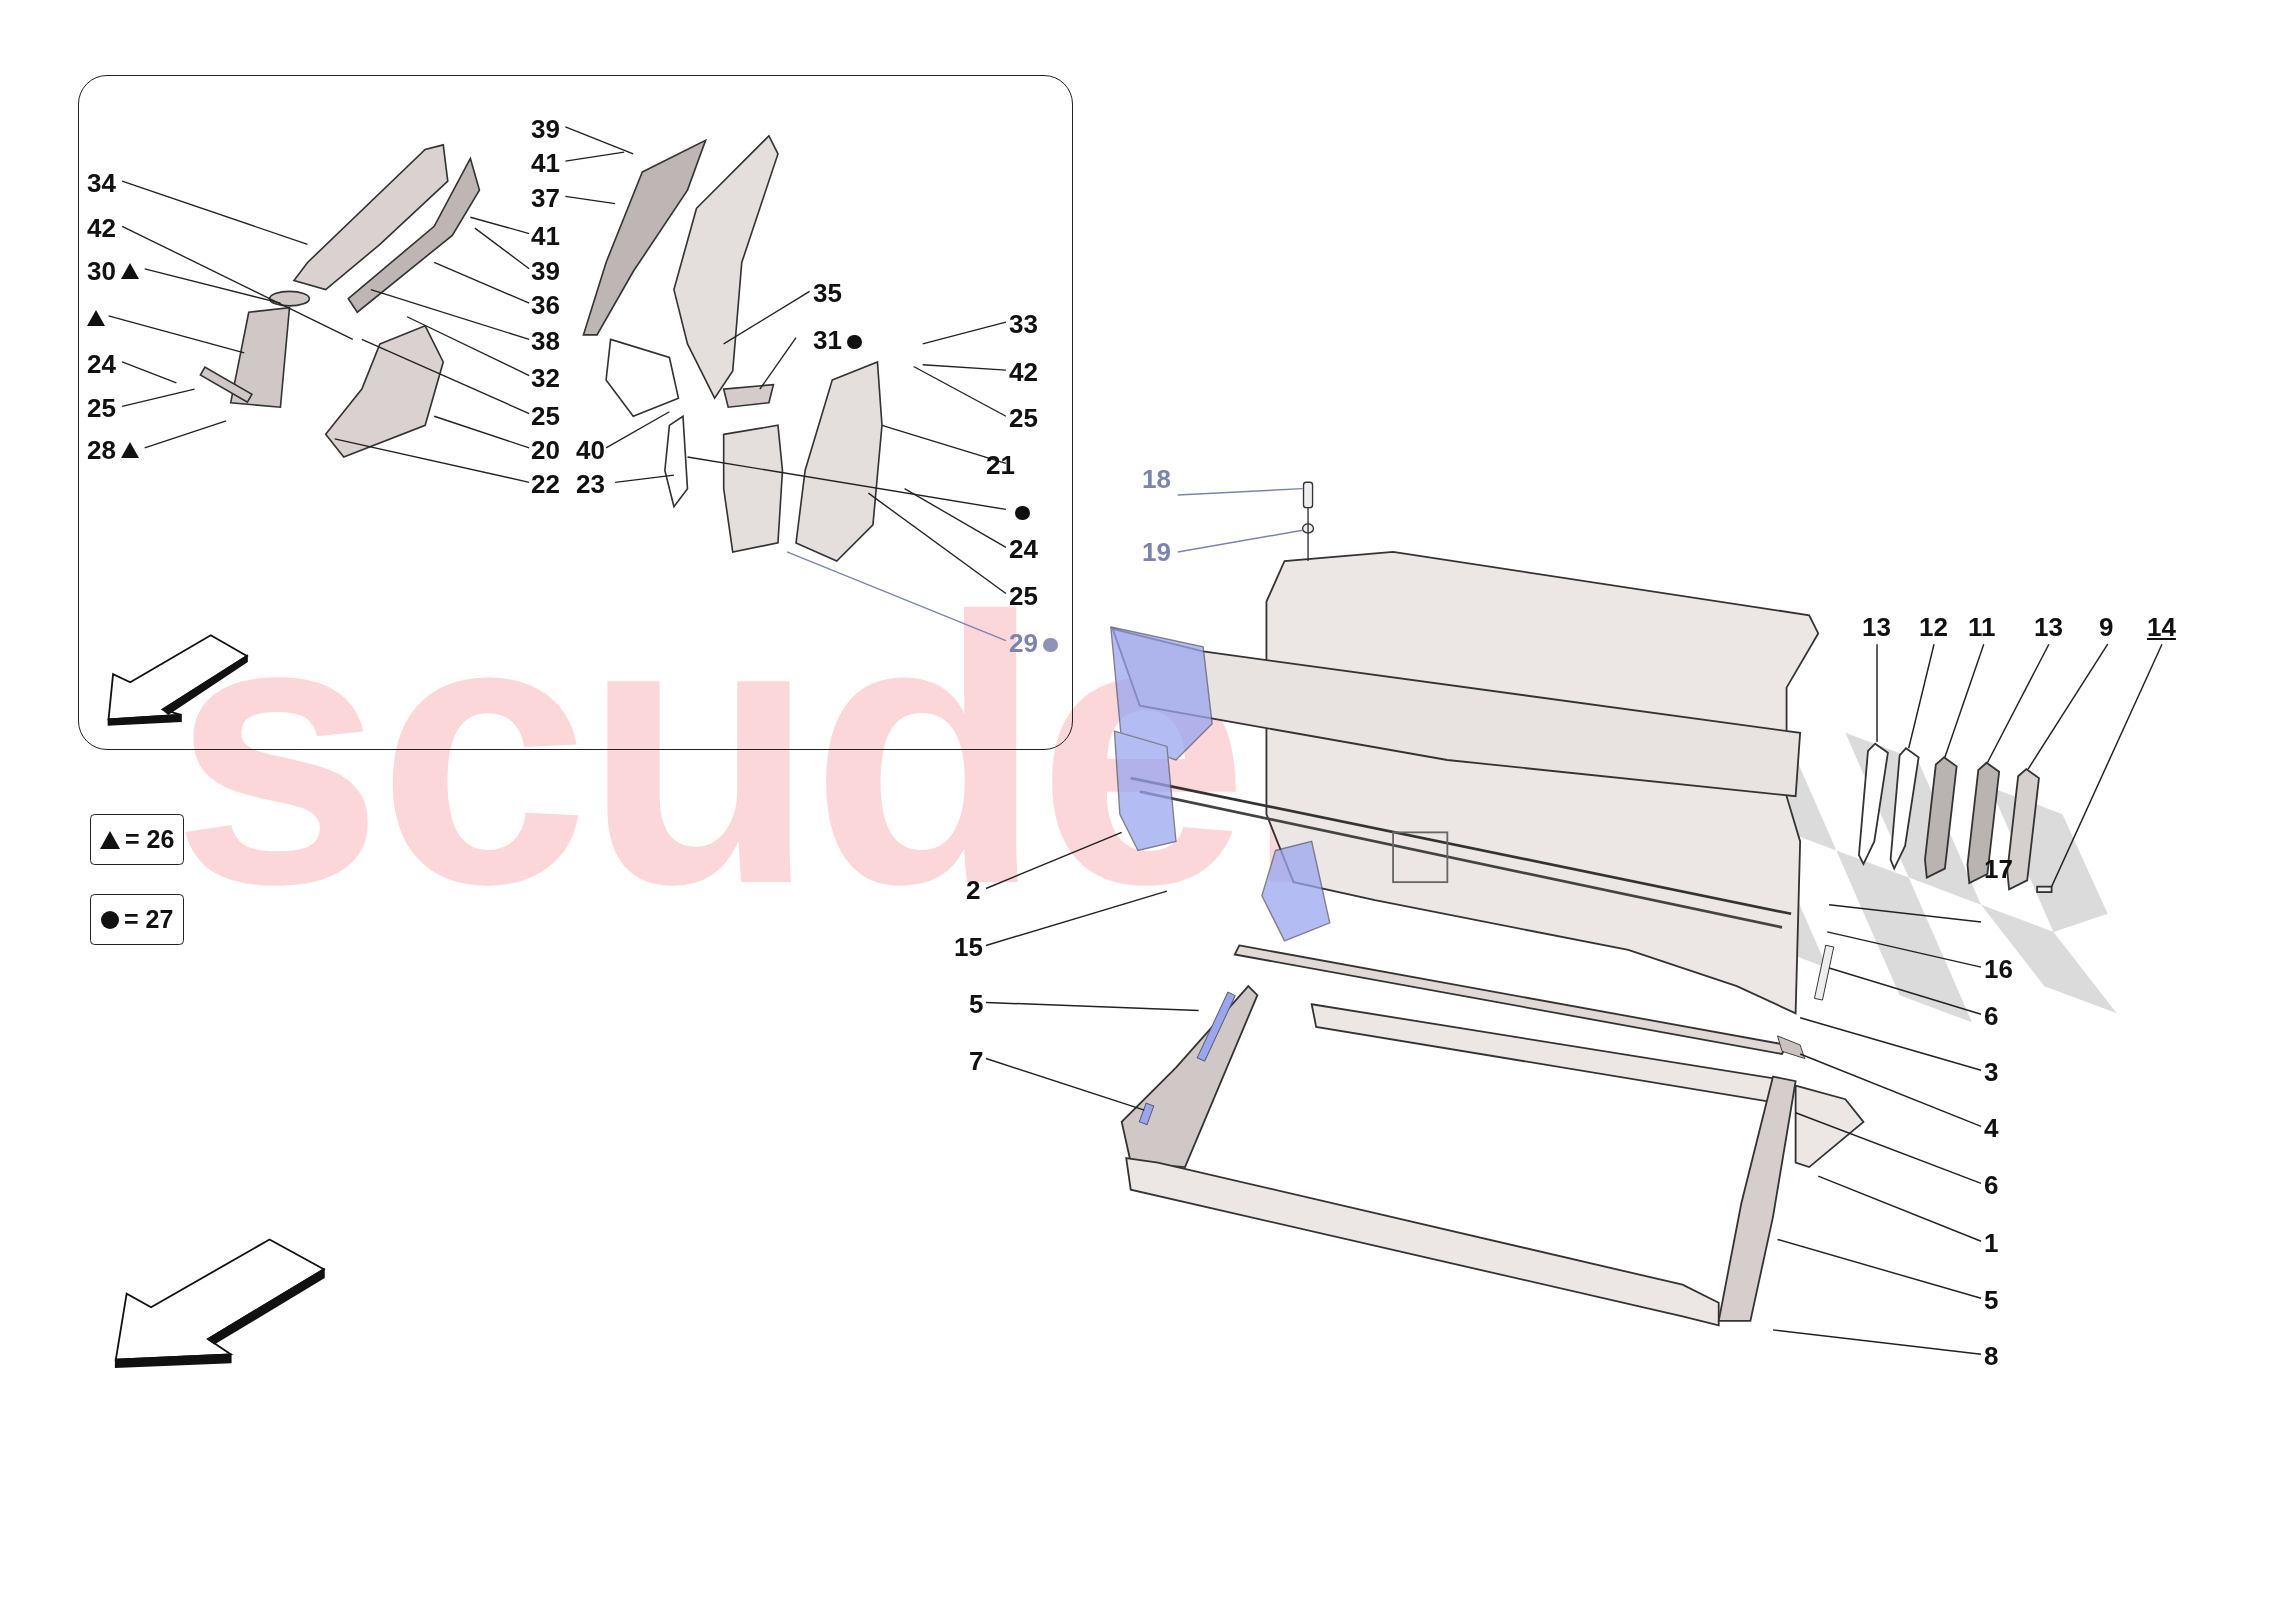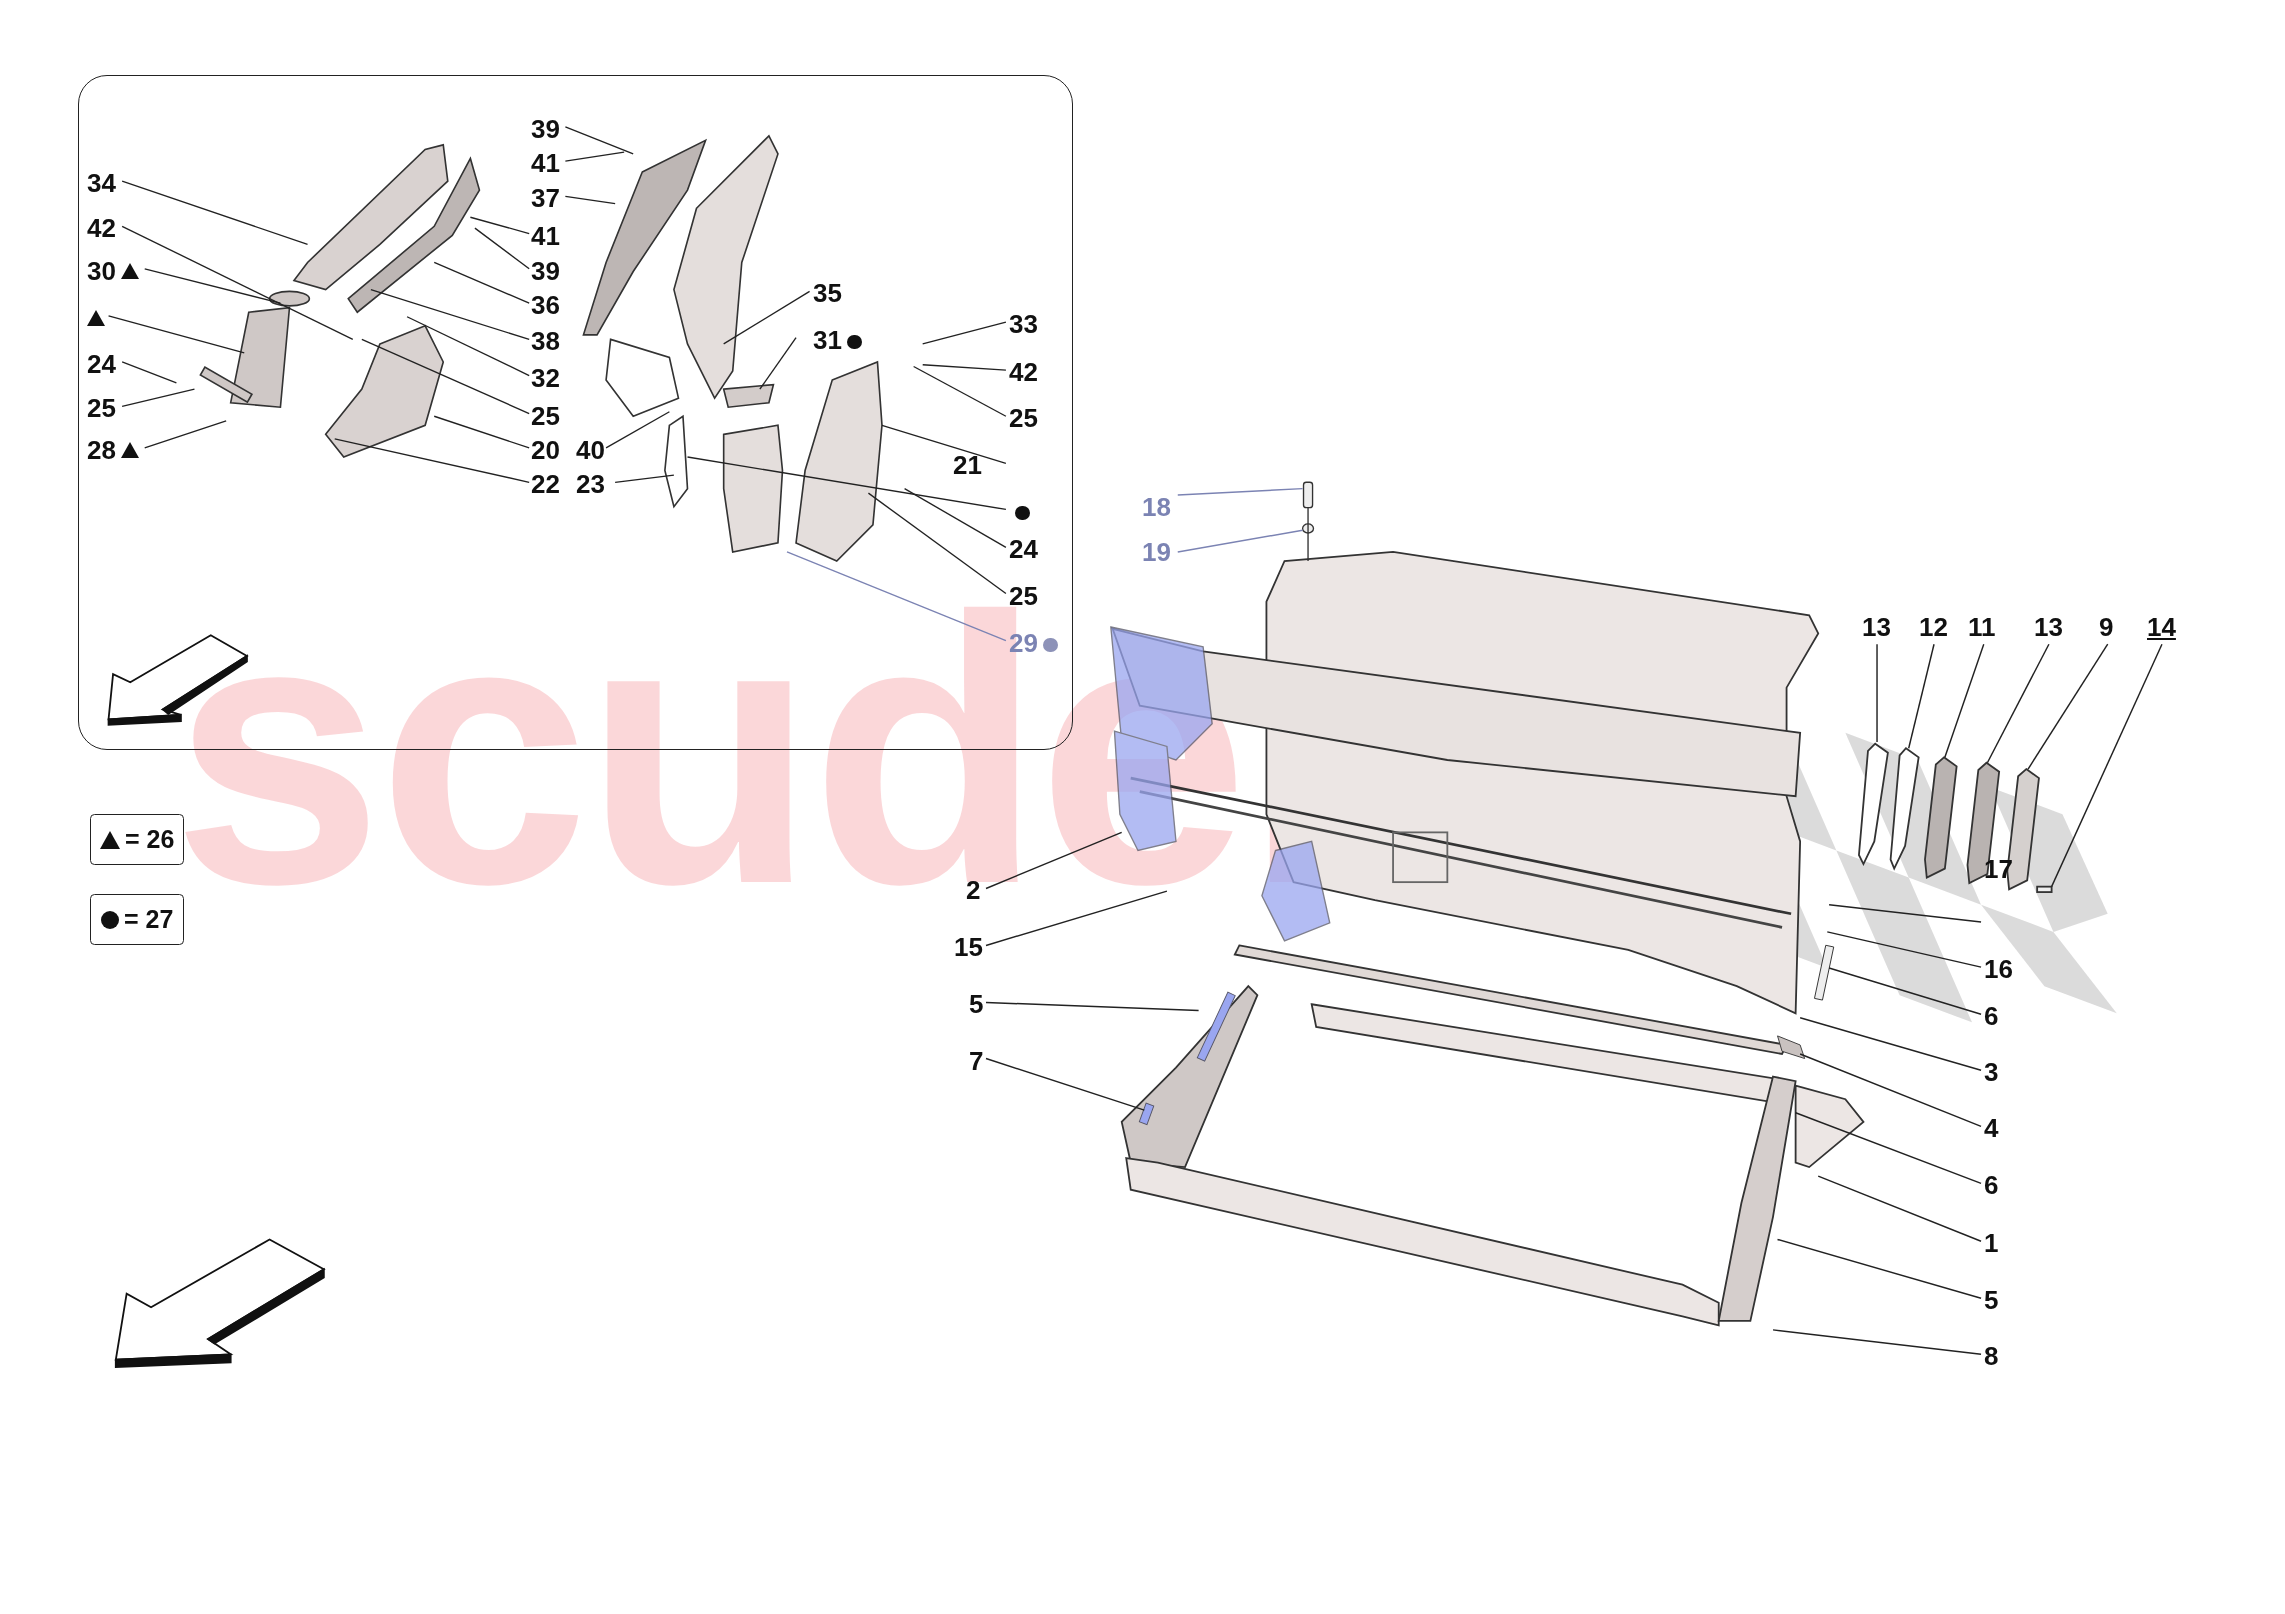--- a/index.html
+++ b/index.html
@@ -208,29 +208,29 @@
       <div class="lbl" style="left: 531px; top: 403px;"><span>25</span></div>
       <div class="lbl" style="left: 531px; top: 437px;"><span>20</span></div>
       <div class="lbl" style="left: 531px; top: 471px;"><span>22</span></div>
       <div class="lbl" style="left: 576px; top: 437px;"><span>40</span></div>
       <div class="lbl" style="left: 576px; top: 471px;"><span>23</span></div>
       <div class="lbl" style="left: 813px; top: 280px;"><span>35</span></div>
       <div class="lbl" style="left: 813px; top: 327px;"><span>31</span><span class="dot-sm"></span></div>
       <div class="lbl" style="left: 1009px; top: 311px;"><span>33</span></div>
       <div class="lbl" style="left: 1009px; top: 359px;"><span>42</span></div>
       <div class="lbl" style="left: 1009px; top: 405px;"><span>25</span></div>
-      <div class="lbl" style="left: 953px; top: 452px;"><span>21</span></div>
+      <div class="lbl" style="left: 986px; top: 452px;"><span>21</span></div>
       <div class="lbl" style="left: 1015px; top: 498px;"><span></span><span class="dot-sm" style="margin-left: 0px;"></span></div>
       <div class="lbl" style="left: 1009px; top: 536px;"><span>24</span></div>
       <div class="lbl" style="left: 1009px; top: 583px;"><span>25</span></div>
       <div class="lbl blue" style="left: 1009px; top: 630px;"><span>29</span><span class="dot-sm blue"></span></div>
     </div>
 
   <div id="main-labels">
-      <div class="lbl blue" style="left: 1142px; top: 494px; text-align: right;"><span>18</span></div>
+      <div class="lbl blue" style="left: 1142px; top: 466px; text-align: right;"><span>18</span></div>
       <div class="lbl blue" style="left: 1142px; top: 539px;"><span>19</span></div>
       <div class="lbl" style="left: 1862px; top: 614px;"><span>13</span></div>
       <div class="lbl" style="left: 1919px; top: 614px;"><span>12</span></div>
       <div class="lbl" style="left: 1968px; top: 614px;"><span>11</span></div>
       <div class="lbl" style="left: 2034px; top: 614px;"><span>13</span></div>
       <div class="lbl" style="left: 2099px; top: 614px;"><span>9</span></div>
       <div class="lbl" style="left: 2147px; top: 614px; text-decoration: underline;"><span>14</span></div>
       <div class="lbl" style="left: 966px; top: 877px;"><span>2</span></div>
       <div class="lbl" style="left: 954px; top: 934px;"><span>15</span></div>
       <div class="lbl" style="left: 969px; top: 991px;"><span>5</span></div>

